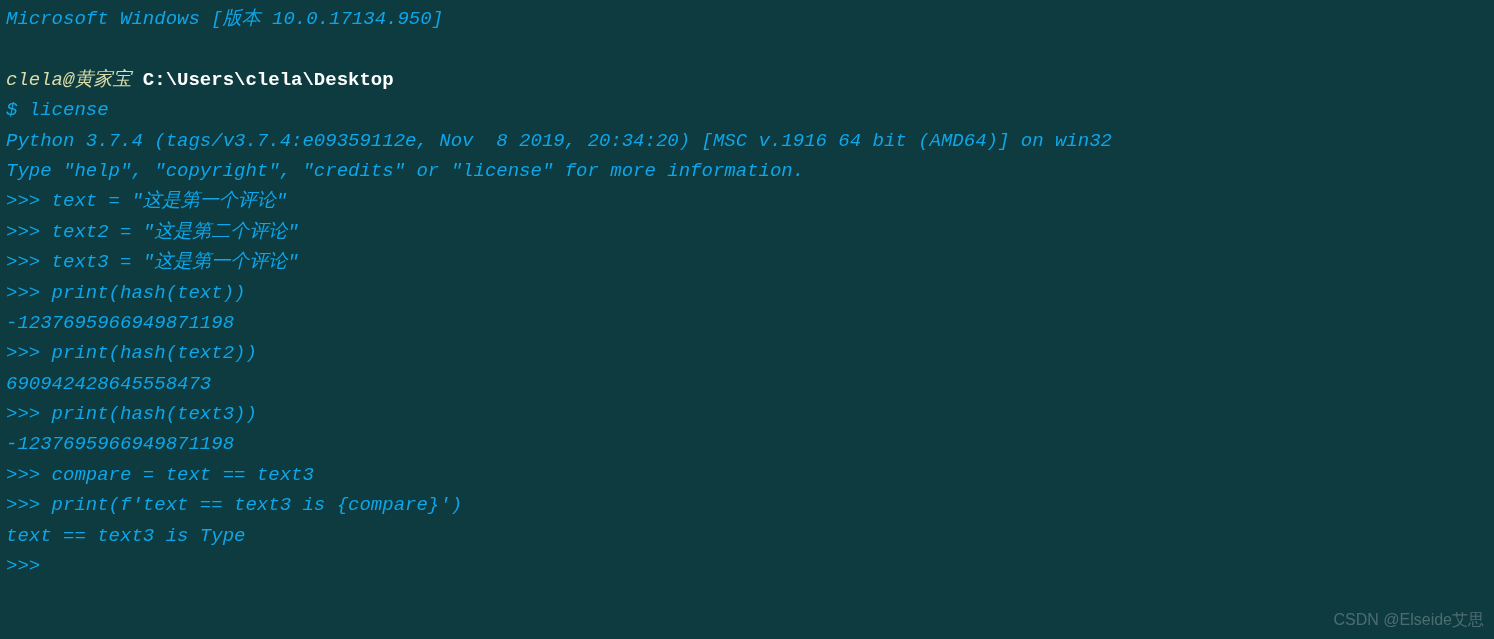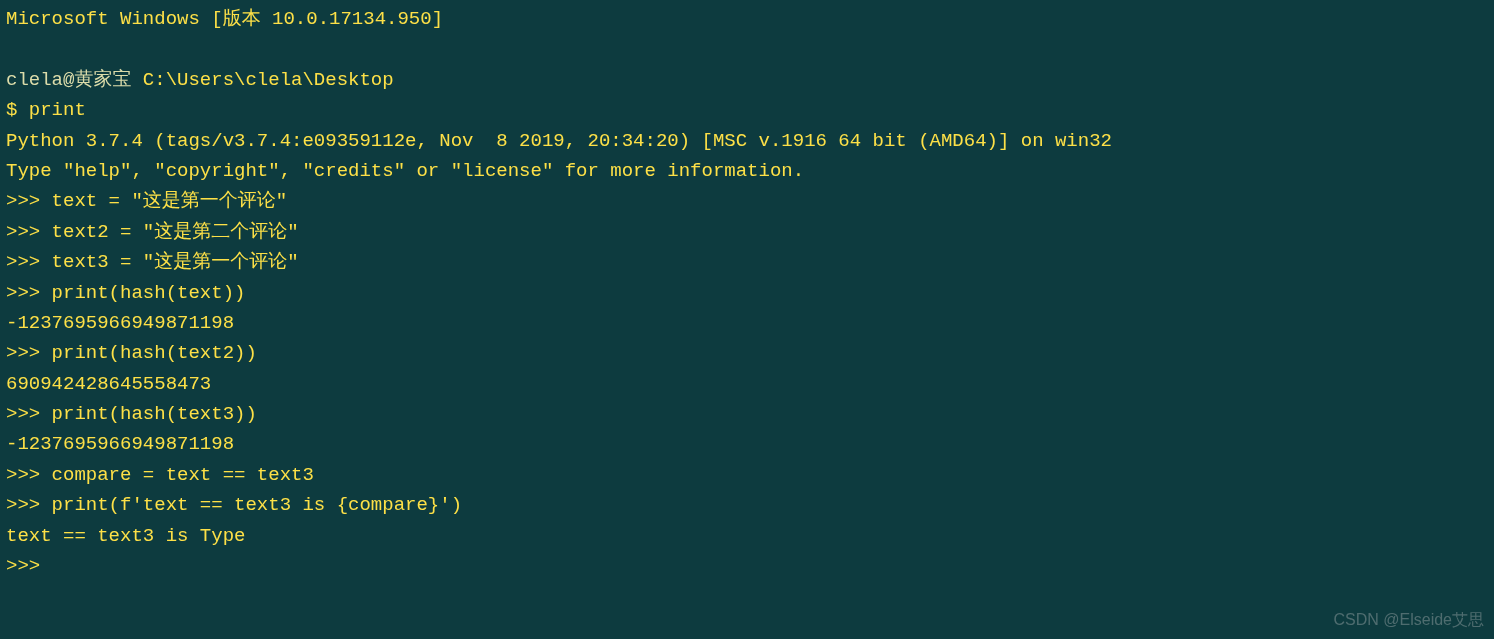--- a/index.html
+++ b/index.html
@@ -17,44 +17,47 @@
       width: 1494px;
       height: 639px;
       position: relative;
       overflow: hidden;
     }
     .line {
       white-space: pre;
     }
     .yellow {
       color: #dcdcaa;
+      font-style: italic;
     }
     .green {
-      color: #fde047;
+      color: #ffffff;
+      font-weight: bold;
     }
     .white {
-      color: #fde047;
+      color: #0ea5e9;
+      font-style: italic;
     }
     .watermark {
       position: absolute;
       bottom: 6px;
       right: 10px;
       color: rgba(200, 200, 200, 0.35);
       font-size: 16px;
       font-family: Arial, sans-serif;
       text-align: right;
     }
   </style>
 </head>
 <body>
 
 <div class="line white">Microsoft Windows [版本 10.0.17134.950]</div>
 <div class="line">&nbsp;</div>
 <div class="line"><span class="yellow">clela@黄家宝</span><span class="green"> C:\Users\clela\Desktop</span></div>
-<div class="line white">$ print</div>
+<div class="line white">$ license</div>
 <div class="line white">Python 3.7.4 (tags/v3.7.4:e09359112e, Nov  8 2019, 20:34:20) [MSC v.1916 64 bit (AMD64)] on win32</div>
 <div class="line white">Type "help", "copyright", "credits" or "license" for more information.</div>
 <div class="line white">&gt;&gt;&gt; text = "这是第一个评论"</div>
 <div class="line white">&gt;&gt;&gt; text2 = "这是第二个评论"</div>
 <div class="line white">&gt;&gt;&gt; text3 = "这是第一个评论"</div>
 <div class="line white">&gt;&gt;&gt; print(hash(text))</div>
 <div class="line white">-1237695966949871198</div>
 <div class="line white">&gt;&gt;&gt; print(hash(text2))</div>
 <div class="line white">690942428645558473</div>
 <div class="line white">&gt;&gt;&gt; print(hash(text3))</div>

